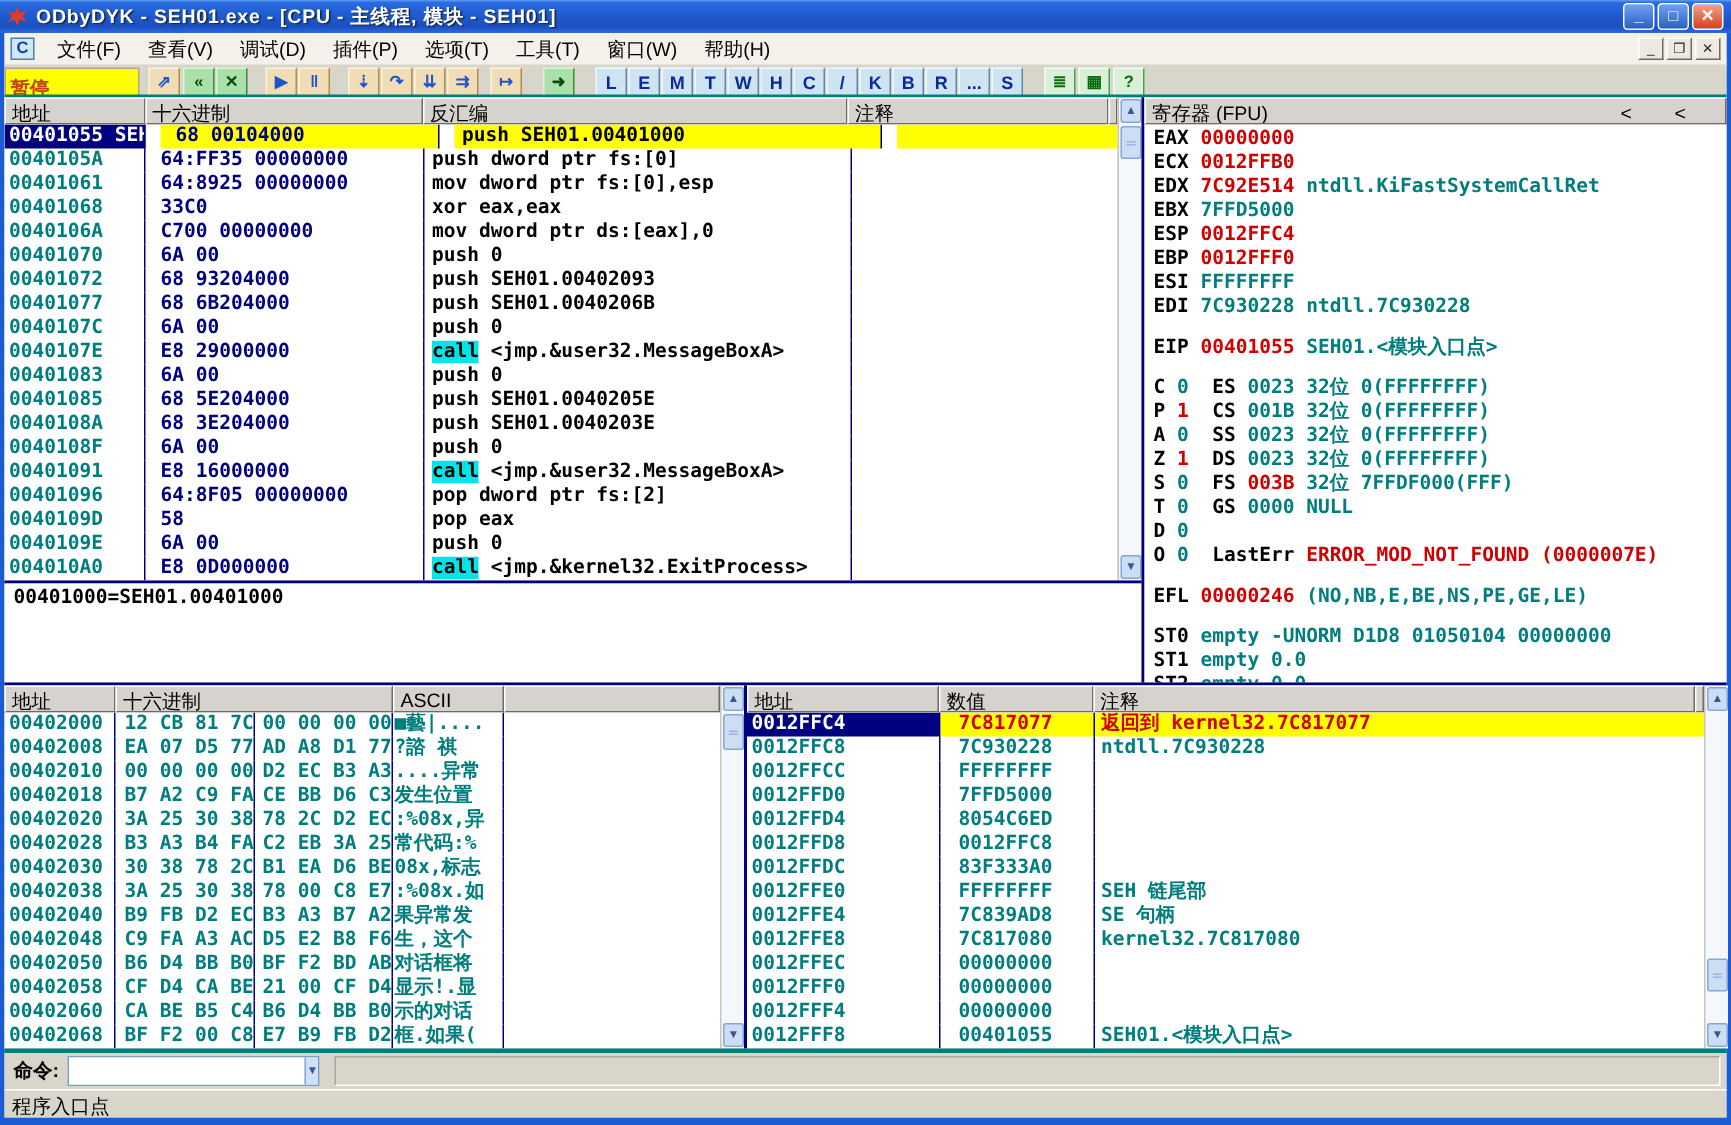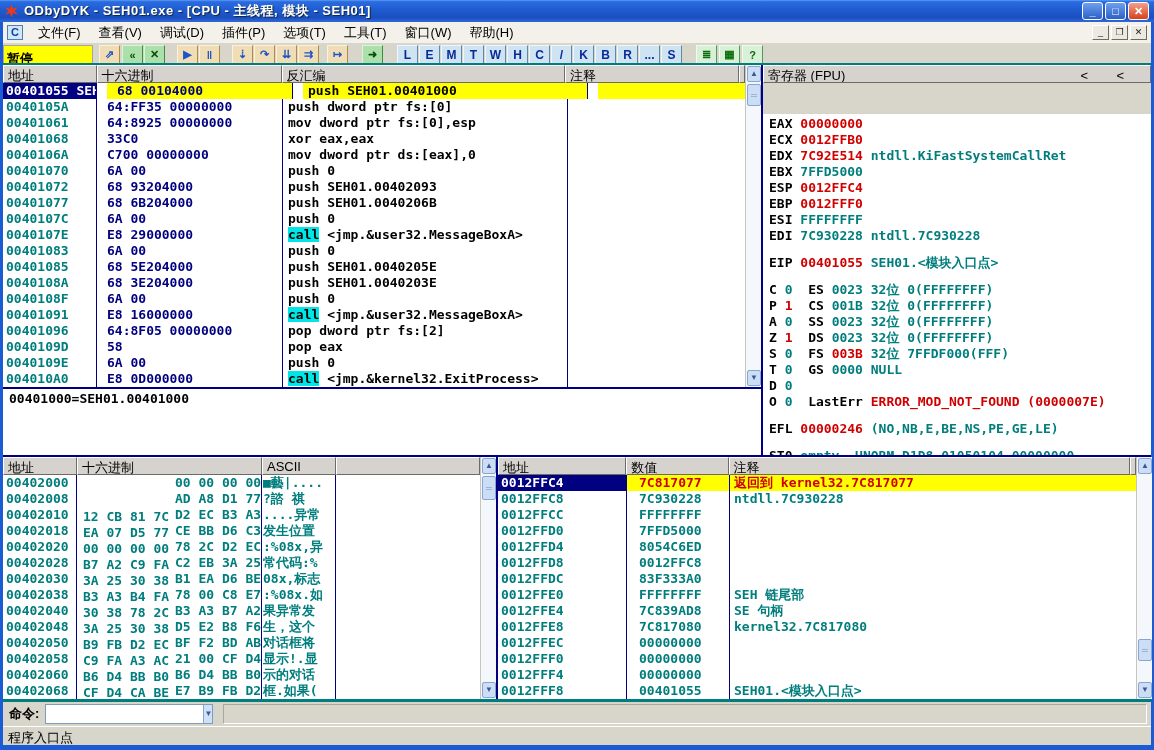--- a/index.html
+++ b/index.html
@@ -33,21 +33,21 @@
   #mdi-icon { width:16px; height:15px; margin:0 6px 0 4px; background:#cfe7f7; border:1px solid #4d7fb4;
     color:#0b3fa0; font-weight:bold; font-size:11px; text-align:center; line-height:13px; }
   .menu-item { padding:2px 9px; white-space:nowrap; }
   .mdi-btns { margin-left:auto; display:flex; gap:2px; padding-right:4px; }
   .mdi-btn { width:17px; height:15px; background:#ece9e0; border:1px solid;
     border-color:#fff #6e6a5f #6e6a5f #fff; font-size:9px; line-height:13px; text-align:center; color:#222; }
 
   
   #toolbar { left:3px; top:44px; width:1148px; height:21px; background:#d8d5cb;
     display:flex; align-items:center; }
-  #pause-box { width:90px; height:20px; background:#ffff00; color:#000000; font-weight:bold;
+  #pause-box { width:90px; height:20px; background:#ffff00; color:#c2410c; font-weight:bold;
     padding:4px 0 0 3px; border:1px solid #a9a698; }
   .tbtn { width:21px; height:20px; border:1px solid; border-color:#fff #7a776c #7a776c #fff;
     display:flex; align-items:center; justify-content:center;
     font-size:11px; font-weight:bold; color:#0a2a9a; margin-left:1px; }
   .tbtn.tan   { background:#f0ddb5; border-color:#fbf2da #b08c48 #b08c48 #fbf2da; color:#1d55c8; }
   .tbtn.green { background:#abe0ab; border-color:#d8f5d8 #3f8c3f #3f8c3f #d8f5d8; color:#0a4d0a; }
   .tbtn.letter{ background:#cfe4f2; border-color:#eef7fd #5f87a8 #5f87a8 #eef7fd; color:#0a2a9a;
     font-size:12px; }
   .tbtn.pale  { background:#d8f0d8; border-color:#effbef #4f9c4f #4f9c4f #effbef; color:#0a6d0a; }
 
@@ -63,28 +63,28 @@
   .drow { display:flex; height:16px; line-height:16px; white-space:pre; }
   .drow .addr { width:94px; padding-left:3px; color:#007d7d; border-right:1px solid #000080; overflow:hidden; }
   .drow .hex  { width:186px; padding-left:10px; color:#000080; border-right:1px solid #000080; overflow:hidden; }
   .drow .asm  { width:285px; padding-left:5px; color:#000; border-right:1px solid #000080; overflow:hidden; }
   .drow .cmt  { flex:1; color:#007d7d; }
   .drow.sel .addr { background:#000080; color:#fff; }
   .drow.sel .hex, .drow.sel .asm, .drow.sel .cmt { background:#ffff00;margin-left:10px; }
   .call-tok { background:#00e6e6; }
 
   
-  #reg-body { padding:2px 0 0 6px;margin-top:31px; }
+  #reg-body { padding:2px 0 0 6px; }
   .rline { height:16px; line-height:16px; white-space:pre; }
   .rgap { height:11px; }
 
   
   .mrow { display:flex; height:16px; line-height:16px; white-space:pre; color:#007d7d; }
   .mrow .maddr { width:74px;  padding-left:3px; border-right:1px solid #000080; }
-  .mrow .mh1   { width:93px;  padding-left:6px; border-right:1px solid #000080;margin-top:34px; }
+  .mrow .mh1   { width:93px;  padding-left:6px; border-right:1px solid #000080; }
   .mrow .mh2   { width:92px;  padding-left:5px; border-right:1px solid #000080; }
   .mrow .masc  { width:74px;  padding-left:1px; border-right:1px solid #000080; overflow:hidden; }
   .mrow .mfill { flex:1; }
 
   
   .srow { display:flex; height:16px; line-height:16px; white-space:pre; color:#007d7d; }
   .srow .saddr { width:129px; padding-left:3px; border-right:1px solid #000080; }
   .srow .sval  { width:103px; padding-left:12px; border-right:1px solid #000080; }
   .srow .scmt  { flex:1; padding-left:4px; overflow:hidden; }
   .srow.sel .saddr { background:#000080; color:#fff; }

